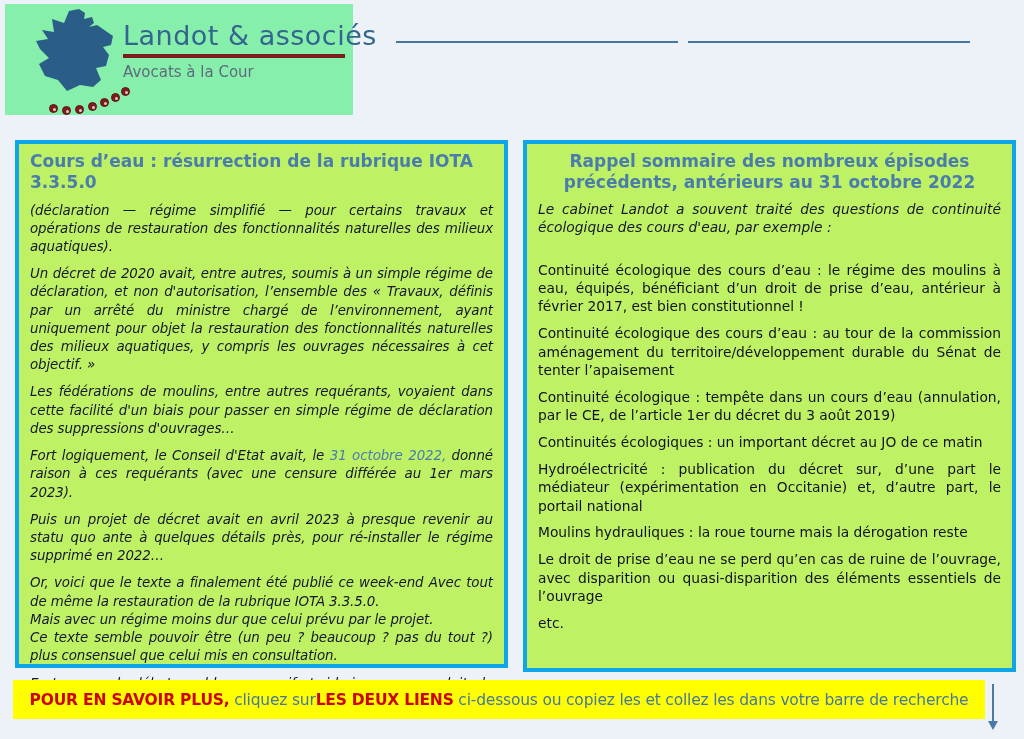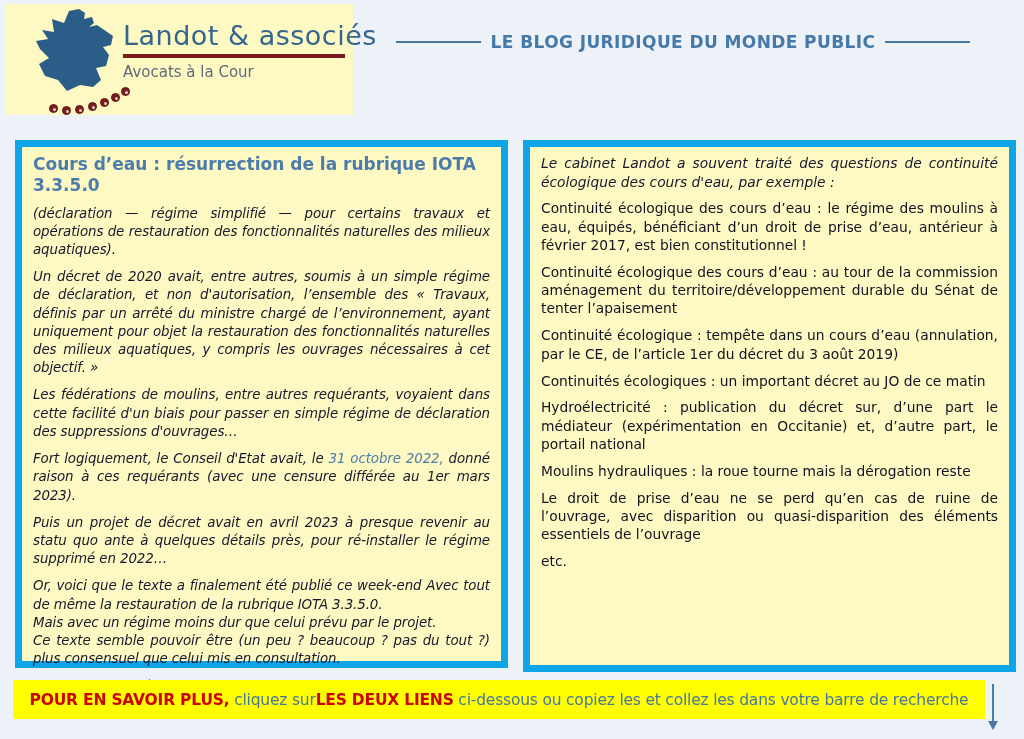--- a/index.html
+++ b/index.html
@@ -7,21 +7,21 @@
   body {
     position:relative;
     background:#edf1f8;
     font-family:"DejaVu Sans","Liberation Sans",sans-serif;
     overflow:hidden;
   }
 
   
   .logo-box{
     position:absolute; left:5px; top:4px; width:348px; height:111px;
-    background:#fef9c3;
+    background:#86efac;
   }
   .france-wrap{ position:absolute; left:28px; top:4px; width:100px; height:96px; }
   .logo-text{ position:absolute; left:118px; top:16px; width:225px; }
   .logo-title{ font-size:27px; color:#33658f; letter-spacing:0.5px; white-space:nowrap; }
   .logo-underline{ width:222px; height:4px; background:#7c1d1d; margin-top:3px; }
   .logo-subtitle{ font-size:15px; color:#5e6b7a; margin-top:5px; }
   .logo-dots{ position:absolute; left:40px; top:86px; width:130px; height:26px; }
   .logo-dots span{
     position:absolute; width:9px; height:9px; border-radius:50%;
     background:#7c1d1d; border:1px solid #5d1414;
@@ -37,42 +37,42 @@
   }
   .blog-title-row .rule{ height:2px; background:#44769f; flex:1 1 auto; }
   .blog-title{
     font-size:17px; font-weight:bold; color:#4579a8; letter-spacing:0.4px;
     white-space:nowrap;
   }
 
   
   .panel{
     position:absolute; top:140px; width:493px;
-    border:7px solid #0ea5e9; background:#fef9c3;
+    border:4px solid #0ea5e9; background:#bef264;
     padding:7px 11px 6px 11px;
   }
   .panel-left{ left:15px;  height:528px; }
   .panel-right{ left:523px; height:532px; }
 
   .panel-title{
     font-size:17px; font-weight:bold; color:#4a7cac;
     line-height:1.25; margin-bottom:8px;
   }
   .panel-right .panel-title{ text-align:center; margin-bottom:6px; }
 
   .panel-left p{
     font-size:13.4px; font-style:italic; color:#17172b;
     text-align:justify; line-height:1.36; margin-bottom:9px;
     letter-spacing:-0.1px;
   }
   .date-link{ color:#4a7cac; cursor:pointer; }
 
   .rp-intro{
     font-size:13.8px; font-style:italic; color:#17172b;
-    text-align:justify; line-height:1.35; margin-bottom:8px;
+    text-align:justify; line-height:1.35; margin-bottom:24px;
   }
   .rp-item{
     font-size:13.8px; color:#121220;
     text-align:justify; line-height:1.33; margin-bottom:8.5px;
   }
 
   
   .banner{
     position:absolute; left:13px; top:680px; width:972px; height:39px;
     background:#ffff00;
@@ -129,40 +129,40 @@
   </div>
   <div class="logo-text">
     <div class="logo-title">Landot &amp; associés</div>
     <div class="logo-underline"></div>
     <div class="logo-subtitle">Avocats à la Cour</div>
   </div>
 </div>
 
 <div class="blog-title-row">
   <div class="rule"></div>
-  <div class="blog-title">LE BLOG JURIDIQUE DU MONDE PUBLIC</div>
   <div class="rule"></div>
 </div>
 
 <div class="panel panel-left">
   <div class="panel-title">Cours d’eau : résurrection de la rubrique IOTA 3.3.5.0</div>
   <p>(déclaration — régime simplifié — pour certains travaux et opérations de restauration des fonctionnalités naturelles des milieux aquatiques).</p>
   <p>Un décret de 2020 avait, entre autres, soumis à un simple régime de déclaration, et non d'autorisation, l’ensemble des « Travaux, définis par un arrêté du ministre chargé de l’environnement, ayant uniquement pour objet la restauration des fonctionnalités naturelles des milieux aquatiques, y compris les ouvrages nécessaires à cet objectif. »</p>
   <p>Les fédérations de moulins, entre autres requérants, voyaient dans cette facilité d'un biais pour passer en simple régime de déclaration des suppressions d'ouvrages…</p>
   <p><span>Fort logiquement, le Conseil d'Etat avait, le </span><span class="date-link">31 octobre 2022,</span><span> donné raison à ces requérants (avec une censure différée au 1er mars  2023).</span></p>
   <p>Puis un projet de décret avait en avril 2023 à presque revenir au statu quo ante à quelques détails près, pour ré-installer le régime supprimé en 2022…</p>
   <p>
     <span style="display:block">Or, voici que le texte a finalement été publié ce week-end Avec tout de même la restauration  de la rubrique IOTA 3.3.5.0.</span>
     <span style="display:block">Mais avec un régime moins dur que celui prévu par le projet.</span>
     <span style="display:block">Ce texte semble pouvoir être (un peu ? beaucoup ? pas du tout ?) plus consensuel que celui mis en consultation.</span>
   </p>
   <p>En tous cas, le débat semble encore vif et si le juge sera conduit, de nouveau, à trancher en ce domaine.</p>
 </div>
 
 <div class="panel panel-right">
+  <div class="panel-title">Rappel sommaire des nombreux épisodes précédents, antérieurs au 31 octobre 2022</div>
   <div class="rp-intro">Le cabinet Landot a souvent traité des questions de continuité écologique des cours d'eau, par exemple :</div>
   <div>
       <div class="rp-item">Continuité écologique des cours d’eau : le régime des moulins à eau, équipés, bénéficiant d’un droit de prise d’eau, antérieur à février 2017, est bien constitutionnel !</div>
       <div class="rp-item">Continuité écologique des cours d’eau : au tour de la commission aménagement du territoire/développement durable du Sénat de tenter l’apaisement</div>
       <div class="rp-item">Continuité écologique : tempête dans un cours d’eau (annulation, par le CE, de l’article 1er du décret du 3 août 2019)</div>
       <div class="rp-item">Continuités écologiques : un important décret au JO de ce matin</div>
       <div class="rp-item">Hydroélectricité : publication du décret sur, d’une part le médiateur (expérimentation en Occitanie) et, d’autre part, le portail national</div>
       <div class="rp-item">Moulins hydrauliques : la roue tourne mais la dérogation reste</div>
       <div class="rp-item">Le droit de prise d’eau ne se perd qu’en cas de ruine de l’ouvrage, avec disparition ou quasi-disparition des éléments essentiels de l’ouvrage</div>
       <div class="rp-item">etc.</div>

